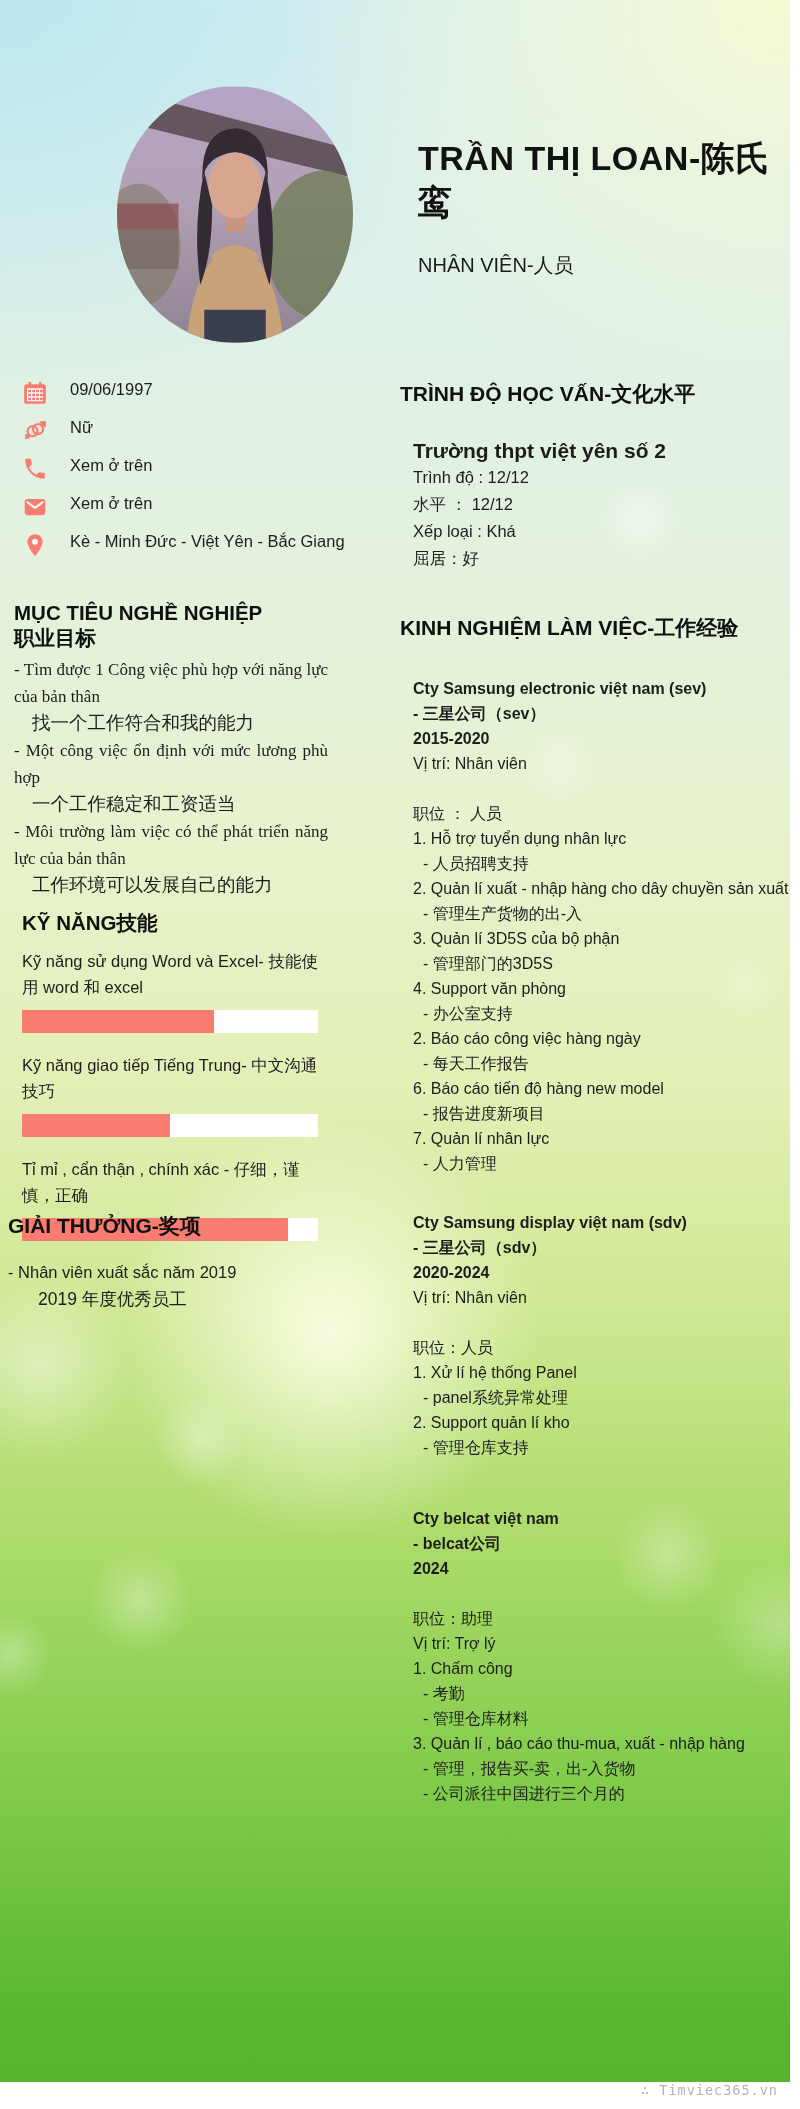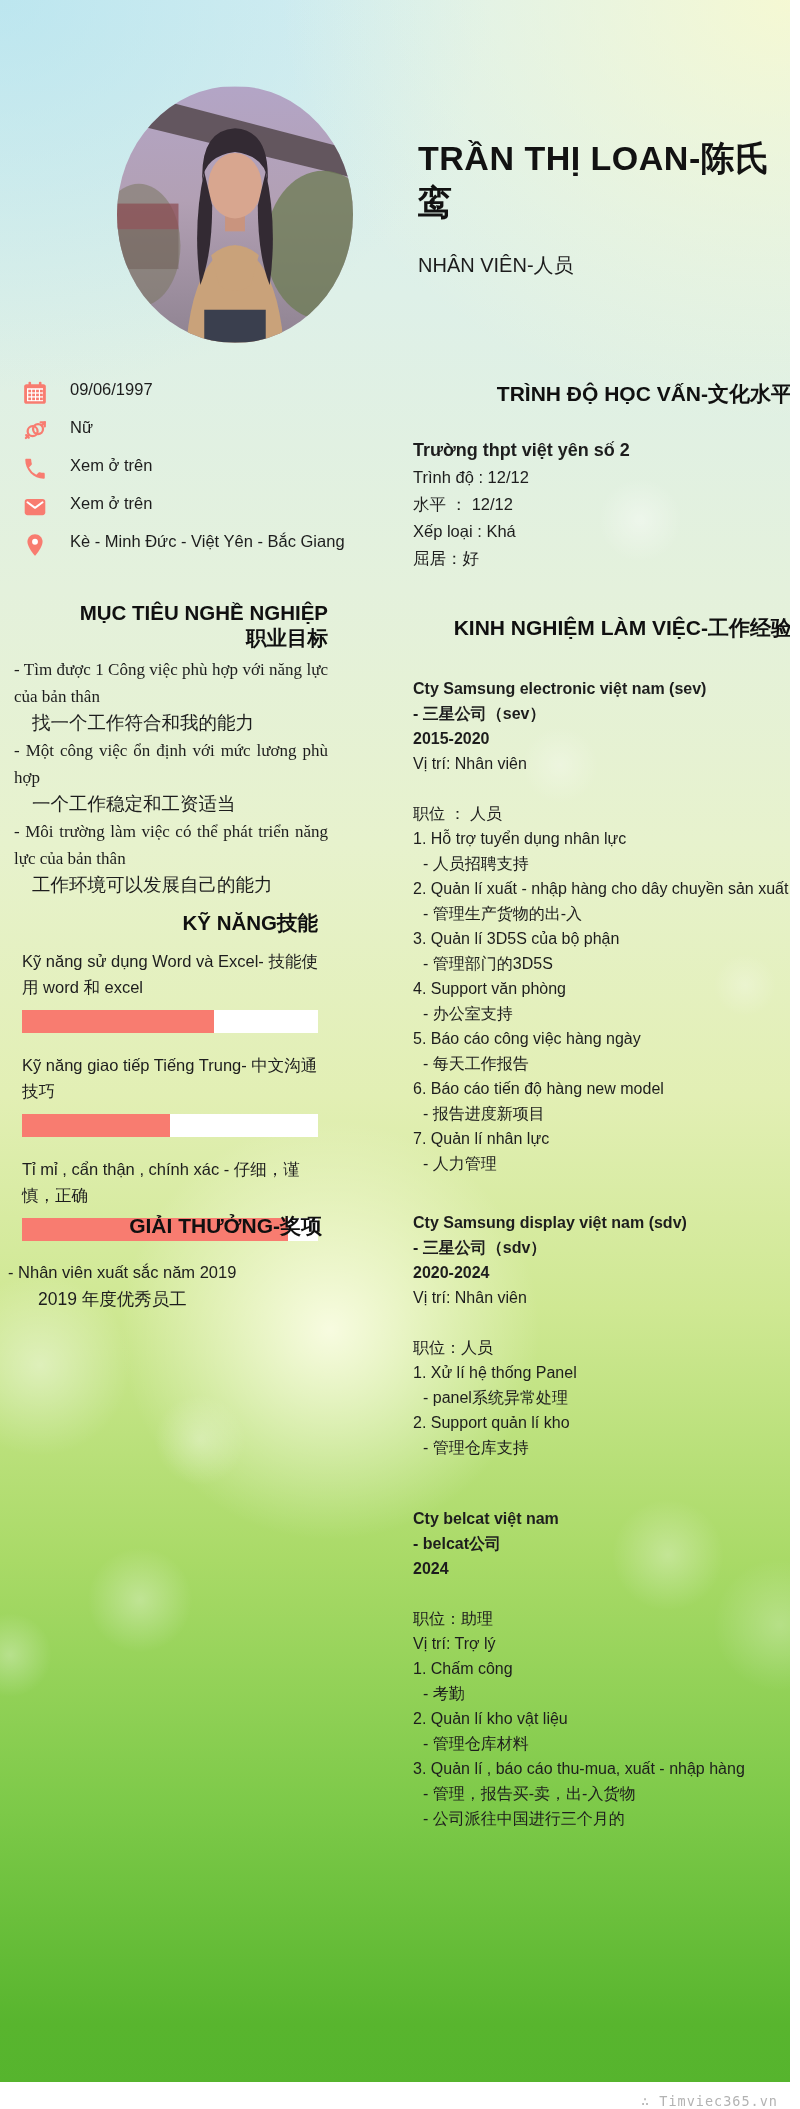--- a/index.html
+++ b/index.html
@@ -35,21 +35,21 @@
   .name-block h1 { font-size:34px; line-height:44px; font-weight:700; color:#121212; letter-spacing:.5px; }
   .job-title { margin-top:28px; font-size:20px; line-height:26px; color:#1c1c1c; }
 
   
   .contact { position:absolute; left:22px; top:380px; width:310px; }
   .c-row { display:flex; align-items:flex-start; height:26px; margin-bottom:12px; }
   .c-ic { width:26px; height:26px; flex:0 0 26px; margin-right:22px; }
   .c-ic svg { display:block; width:26px; height:26px; }
   .c-txt { font-size:16.5px; white-space:nowrap; }
 
-  section h2 { font-size:20.5px; font-weight:700; text-align:right; color:#101010; }
+  section h2 { font-size:20.5px; font-weight:700; text-align:left; color:#101010; }
 
   .objective { position:absolute; left:14px; top:600px; width:314px; }
   .objective h2 { line-height:25px; }
   .obj-body { margin-top:6px; font-family:"Liberation Serif","DejaVu Serif",serif; }
   .obj-vi { font-size:17px; line-height:27px; text-align:justify; }
   .obj-zh { font-size:18.5px; line-height:27px; padding-left:18px; }
 
   .skills { position:absolute; left:22px; top:910px; width:296px; }
   .skills h2 { line-height:26px; }
   .skill-label { font-size:16.5px; line-height:26px; }
@@ -61,37 +61,37 @@
   .awards { position:absolute; left:8px; top:1212px; width:314px; }
   .awards h2 { font-size:21px; line-height:27px; }
   .award-line { font-size:16.5px; line-height:27px; }
   .award-line.vi { margin-top:20px; }
   .award-line.zh { font-size:17.5px; padding-left:30px; }
 
   
   .education { position:absolute; left:400px; top:380px; width:392px; }
   .education h2 { font-size:21px; line-height:27px; }
   .edu-body { margin-top:30px; padding-left:13px; }
-  .edu-school { font-size:18px; font-weight:700; line-height:27px; }
+  .edu-school { font-size:21px; font-weight:700; line-height:27px; }
   .edu-line { font-size:16.5px; line-height:27px; }
 
   .experience { position:absolute; left:400px; top:614px; width:392px; }
   .experience h2 { font-size:21px; line-height:28px; }
   .job { padding-left:13px; }
   .job.j1 { margin-top:34px; }
   .job.j2 { margin-top:34px; }
   .job.j3 { margin-top:46px; }
   .xline { font-size:16px; line-height:25px; }
   .xbold { font-weight:700; }
   .pos-zh { margin-top:25px; }
   .duty-zh { padding-left:10px; }
 
   
   .footer { position:absolute; left:0; right:0; bottom:0; height:27px; background:#ffffff;
-            display:flex; align-items:flex-end; justify-content:flex-end; padding-right:12px; }
+            display:flex; align-items:flex-start; justify-content:flex-end; padding-right:12px; }
   .watermark { font-family:"DejaVu Sans Mono","Liberation Mono",monospace;
                font-size:13.5px; color:#b3b3b3; letter-spacing:1px; }
 </style>
 </head>
 <body>
 
 <div class="page">
 
   <div class="photo">
     <svg viewBox="0 0 238 258">
@@ -249,21 +249,21 @@
       <div class="xline">Vị trí: Nhân viên</div>
       <div class="xline pos-zh">职位 ： 人员</div>
       <div class="xline">1. Hỗ trợ tuyển dụng nhân lực</div>
       <div class="xline duty-zh">- 人员招聘支持</div>
       <div class="xline">2. Quản lí xuất - nhập hàng cho dây chuyền sản xuất</div>
       <div class="xline duty-zh">- 管理生产货物的出-入</div>
       <div class="xline">3. Quản lí 3D5S của bộ phận</div>
       <div class="xline duty-zh">- 管理部门的3D5S</div>
       <div class="xline">4. Support văn phòng</div>
       <div class="xline duty-zh">- 办公室支持</div>
-      <div class="xline">5. Báo cáo công việc hàng ngày</div>
+      <div class="xline">2. Báo cáo công việc hàng ngày</div>
       <div class="xline duty-zh">- 每天工作报告</div>
       <div class="xline">6. Báo cáo tiến độ hàng new model</div>
       <div class="xline duty-zh">- 报告进度新项目</div>
       <div class="xline">7. Quản lí nhân lực</div>
       <div class="xline duty-zh">- 人力管理</div>
     </div>
 
     <div class="job j2">
       <div class="xline xbold">Cty Samsung display việt nam (sdv)</div>
       <div class="xline xbold">- 三星公司（sdv）</div>
@@ -277,21 +277,20 @@
     </div>
 
     <div class="job j3">
       <div class="xline xbold">Cty belcat việt nam</div>
       <div class="xline xbold">- belcat公司</div>
       <div class="xline xbold">2024</div>
       <div class="xline pos-zh">职位：助理</div>
       <div class="xline">Vị trí: Trợ lý</div>
       <div class="xline">1. Chấm công</div>
       <div class="xline duty-zh">- 考勤</div>
-      <div class="xline">2. Quản lí kho vật liệu</div>
       <div class="xline duty-zh">- 管理仓库材料</div>
       <div class="xline">3. Quản lí , báo cáo thu-mua, xuất - nhập hàng</div>
       <div class="xline duty-zh">- 管理，报告买-卖，出-入货物</div>
       <div class="xline duty-zh">- 公司派往中国进行三个月的</div>
     </div>
   </section>
 
   <div class="footer">
     <span class="watermark">∴ Timviec365.vn</span>
   </div>

